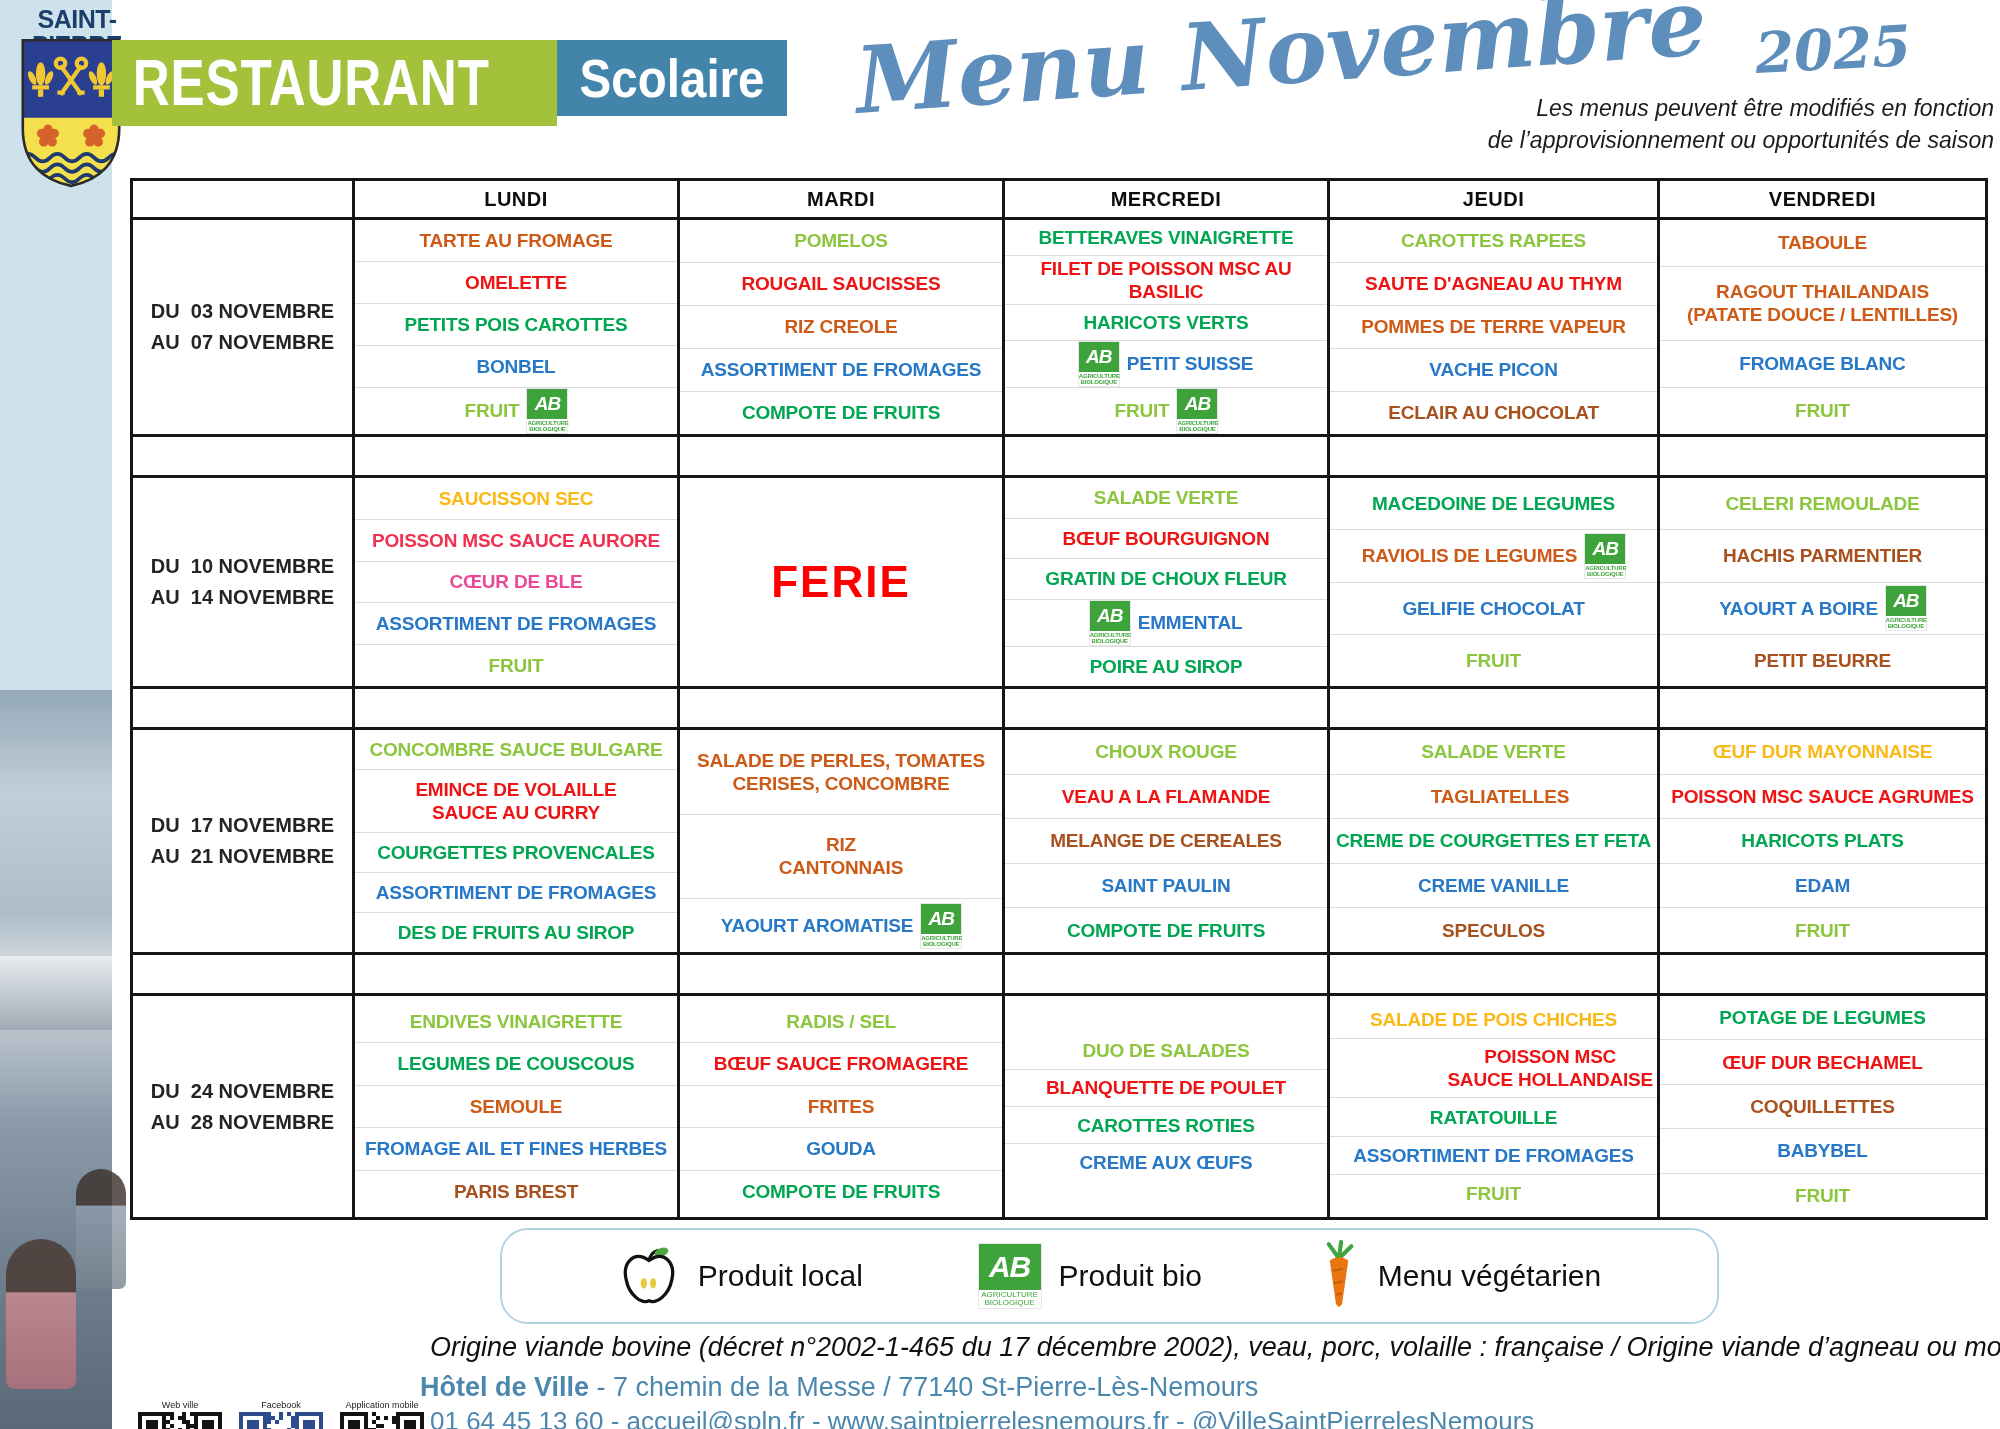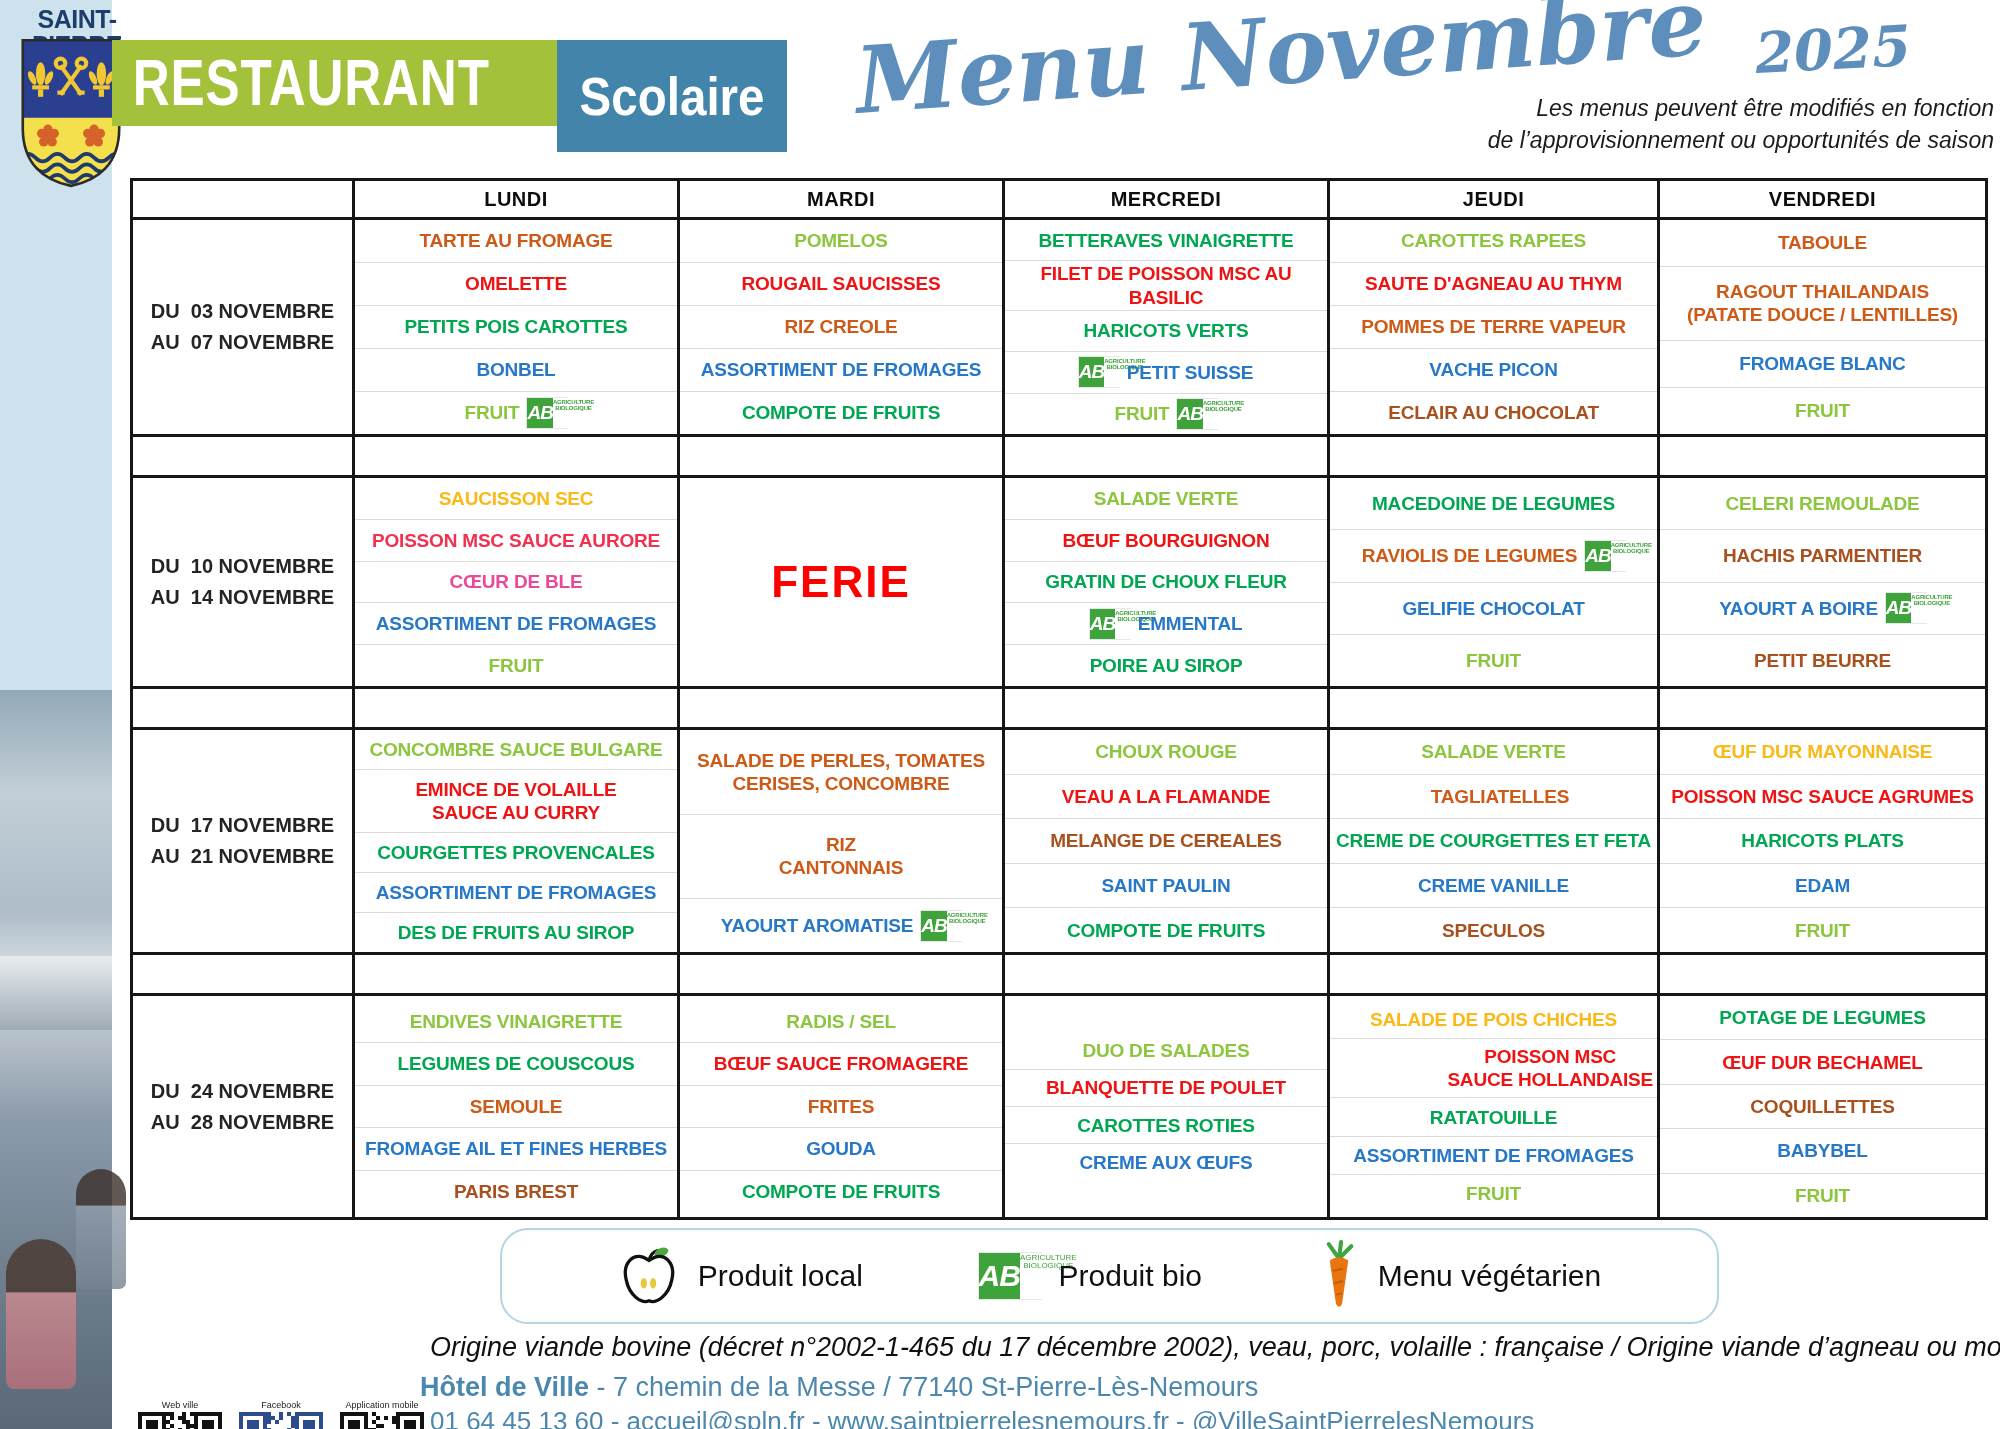--- a/index.html
+++ b/index.html
@@ -17,42 +17,42 @@
   .photo .figure2{position:absolute;right:-14px;bottom:140px;width:50px;height:120px;border-radius:30px 30px 8px 8px;
          background:linear-gradient(180deg,#3A2E28 0%,#3A2E28 30%,#8E9BAA 31%,#76828F 100%);opacity:.8;}
 
   
   .city{position:absolute;left:6px;top:6px;width:142px;text-align:center;color:#1C3E6B;font-weight:bold;line-height:1.05;}
   .city .l1{font-size:25px;letter-spacing:-0.5px;}
   .city .l2{font-size:12px;letter-spacing:2px;}
   .shield{position:absolute;left:18px;top:36px;width:106px;height:152px;}
   .bar-green{position:absolute;left:112px;top:40px;width:445px;height:86px;background:#A4C13C;display:flex;align-items:center;}
   .bar-green span{color:#fff;font-size:64px;font-weight:bold;letter-spacing:1px;transform:scaleX(.8);transform-origin:left center;padding-left:26px;white-space:nowrap;}
-  .bar-blue{position:absolute;left:557px;top:40px;width:230px;height:112px;background:#4384AA;display:flex;align-items:center;justify-content:center;}
+  .bar-blue{position:absolute;left:557px;top:40px;width:230px;height:76px;background:#4384AA;display:flex;align-items:center;justify-content:center;}
   .bar-blue span{color:#fff;font-size:54px;font-weight:bold;transform:scaleX(.88);white-space:nowrap;}
   .menu-title{position:absolute;left:855px;top:2px;width:720px;text-align:center;color:#5E8FBC;
         font-family:"DejaVu Serif", serif;font-style:italic;font-weight:bold;font-size:92px;transform:rotate(-4deg);white-space:nowrap;}
   .year{position:absolute;left:1755px;top:16px;color:#5E8FBC;font-family:"DejaVu Serif", serif;font-style:italic;font-weight:bold;font-size:56px;transform:rotate(-3deg);}
   .disclaimer{position:absolute;right:6px;top:92px;width:560px;text-align:right;font-style:italic;font-size:23px;color:#1B1B1B;line-height:1.4;}
 
   
   table.menu{position:absolute;left:130px;top:178px;width:1855px;border-collapse:collapse;table-layout:fixed;background:#fff;}
   .menu td,.menu th{border:3px solid #161616;padding:0;vertical-align:middle;}
   .head-row th{height:36px;font-size:20px;font-weight:bold;color:#0D0D0D;letter-spacing:.5px;}
   .spacer-row td{height:38px;}
   .label-cell{font-size:20px;font-weight:bold;color:#242424;text-align:center;line-height:1.55;white-space:pre-line;}
   .cell-inner{display:flex;flex-direction:column;width:100%;}
   .menu-item{flex:1;display:flex;align-items:center;justify-content:center;gap:8px;text-align:center;
         font-weight:bold;font-size:19px;letter-spacing:-0.2px;line-height:1.22;white-space:pre-line;padding:1px 4px;}
   .menu-item.multi{flex-grow:1.6;}
   .menu-item + .menu-item{border-top:1px solid #DBDBDB;}
   .menu-item.ferie{font-size:44px;letter-spacing:2px;}
 
   
-  .ab-icon{display:inline-flex;flex-direction:row;flex:none;width:40px;box-shadow:0 0 0 1px #e7e7e7;}
+  .ab-icon{display:inline-flex;flex-direction:column;flex:none;width:40px;box-shadow:0 0 0 1px #e7e7e7;}
   .ab-top{background:#3DA33A;color:#fff;font-weight:bold;font-style:italic;font-size:19px;height:30px;line-height:30px;text-align:center;letter-spacing:-1px;}
   .ab-cap{background:#fff;color:#3DA33A;font-size:6px;line-height:6px;text-align:center;white-space:pre-line;padding:1px 0;}
   .ab-lg{width:62px;}
   .ab-lg .ab-top{height:46px;line-height:46px;font-size:30px;}
   .ab-lg .ab-cap{font-size:8px;line-height:8px;}
 
   
   .legend-box{position:absolute;left:500px;top:1228px;width:1215px;height:92px;border:2px solid #B5D4E3;border-radius:28px;
         background:#fff;display:flex;align-items:center;justify-content:space-evenly;}
   .legend-entry{display:flex;align-items:center;gap:18px;font-size:30px;color:#101010;}

